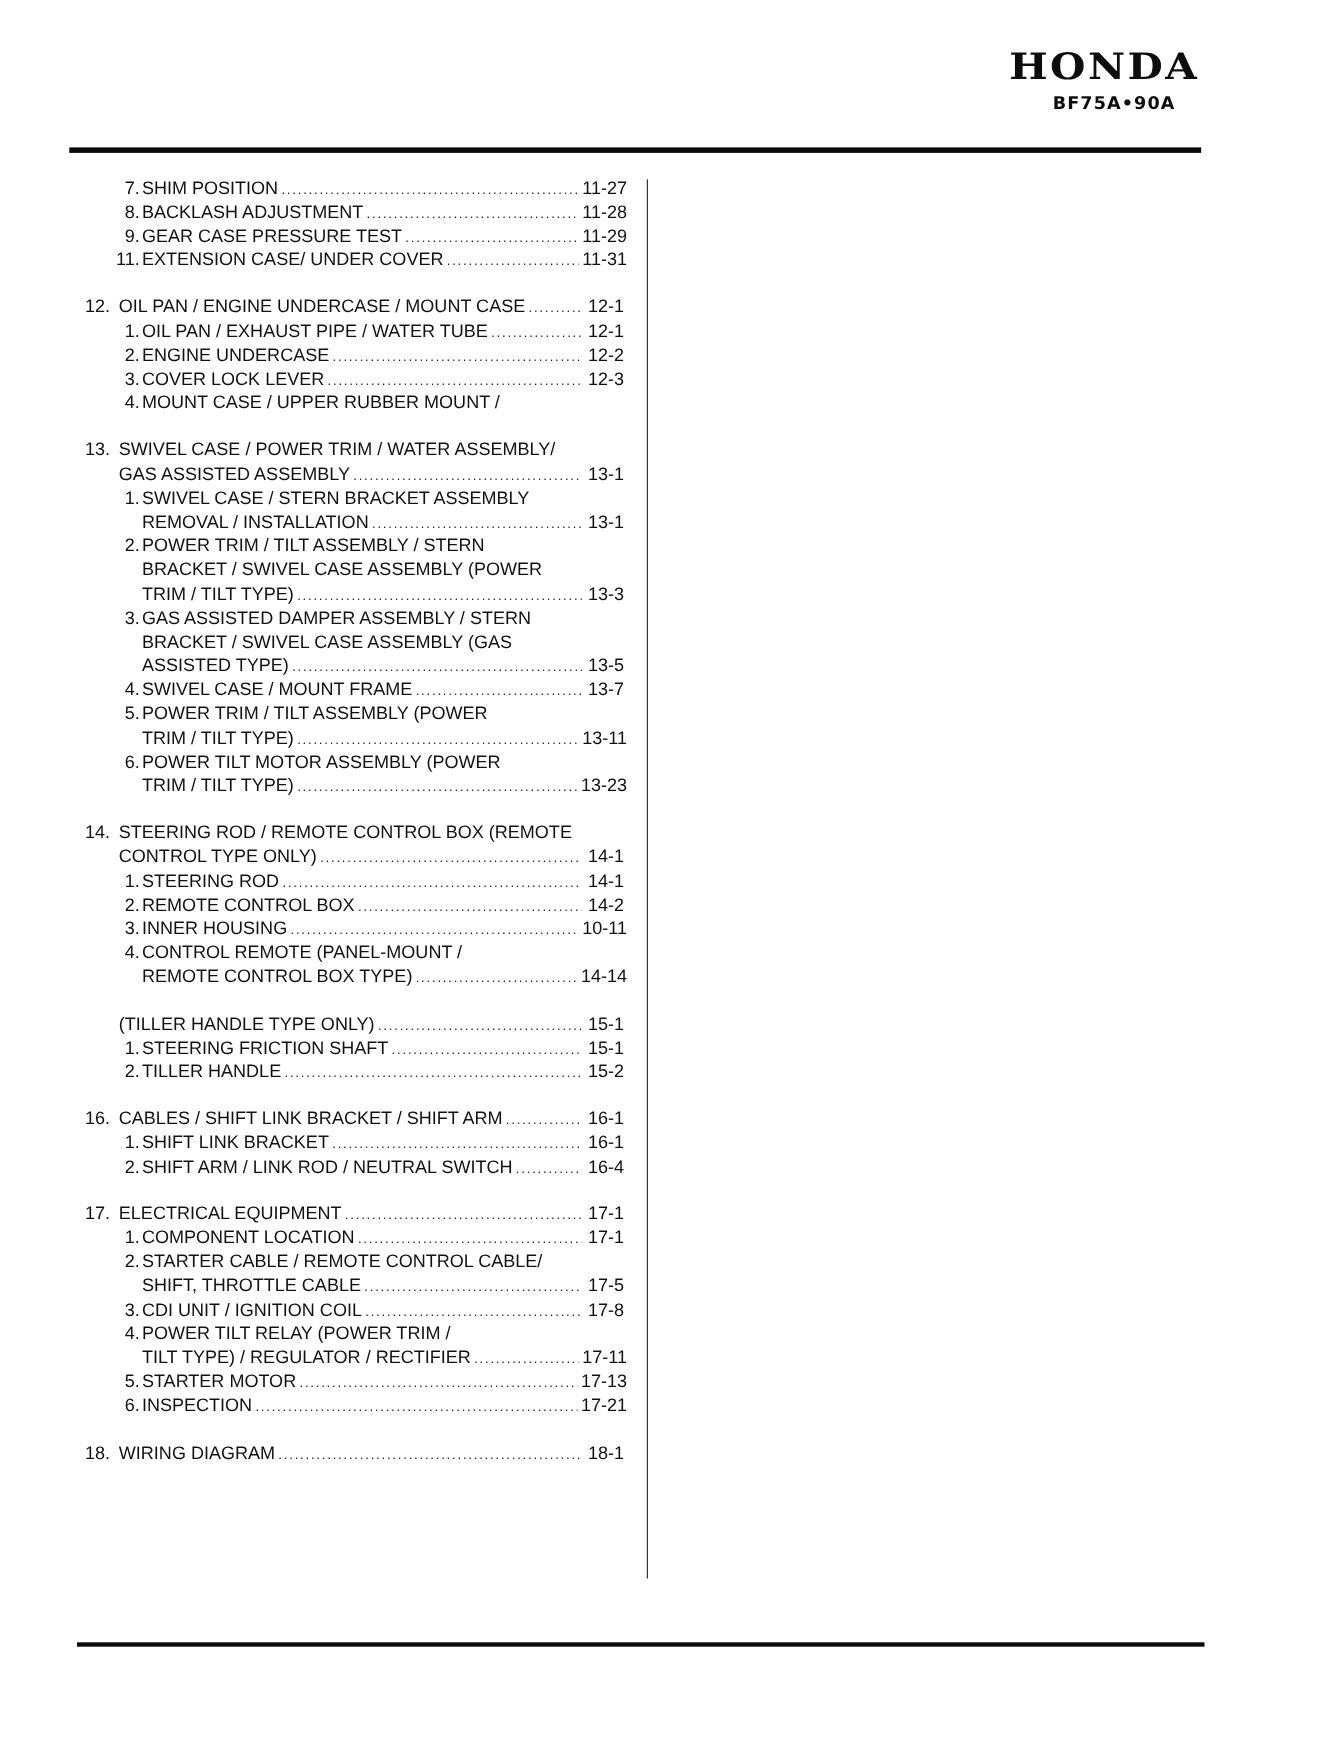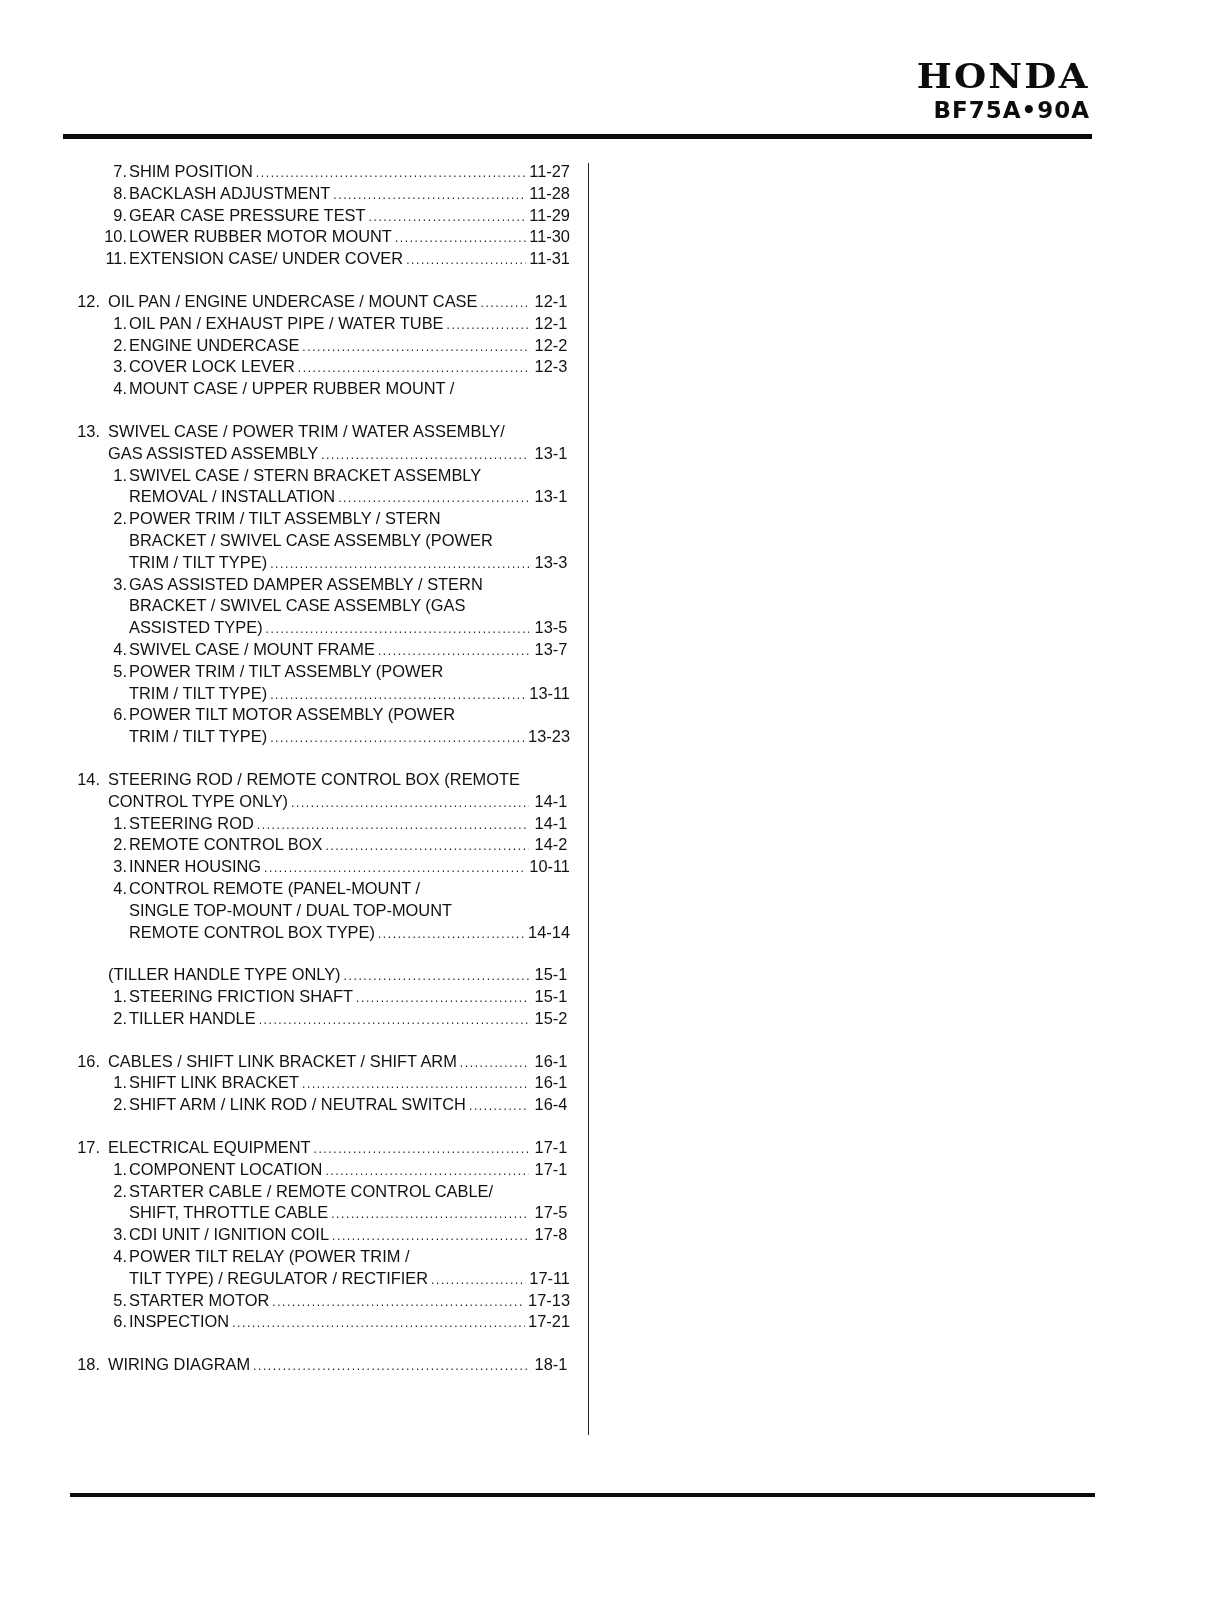--- a/index.html
+++ b/index.html
@@ -11,37 +11,37 @@
       width: 1208px;
       height: 1600px;
       position: relative;
       overflow: hidden;
       color: #111111;
       font-family: "Liberation Sans", "DejaVu Sans", sans-serif;
     }
     .brand {
       position: absolute;
       right: 118px;
-      top: 60px;
-      text-align: right;
+      top: 44px;
+      text-align: center;
     }
     .brand-name {
       font-family: "DejaVu Serif", "Liberation Serif", serif;
       font-weight: bold;
       font-size: 33px;
       letter-spacing: 2px;
       line-height: 34px;
       color: #0d0d0d;
       transform: scaleX(1.12);
       transform-origin: right center;
     }
     .brand-model {
       font-family: "DejaVu Sans", "Liberation Sans", sans-serif;
       font-weight: bold;
-      font-size: 23px;
+      font-size: 16px;
       letter-spacing: 1px;
       line-height: 28px;
       margin-top: 2px;
       color: #0d0d0d;
     }
     .rule-top {
       position: absolute;
       left: 63px;
       top: 134px;
       width: 1029px;
@@ -133,26 +133,20 @@
         <span class="dots"></span>
         <span class="page">11-28</span>
       </div>
       <div class="line lvl2">
         <span class="num">9.</span>
         <span class="text">GEAR CASE PRESSURE TEST</span>
         <span class="dots"></span>
         <span class="page">11-29</span>
       </div>
       <div class="line lvl2">
-        <span class="num">10.</span>
-        <span class="text">LOWER RUBBER MOTOR MOUNT</span>
-        <span class="dots"></span>
-        <span class="page">11-30</span>
-      </div>
-      <div class="line lvl2">
         <span class="num">11.</span>
         <span class="text">EXTENSION CASE/ UNDER COVER</span>
         <span class="dots"></span>
         <span class="page">11-31</span>
       </div>
     </div>
     <div class="section">
       <div class="line lvl1">
         <span class="num">12.</span>
         <span class="text">OIL PAN / ENGINE UNDERCASE / MOUNT CASE</span>
@@ -276,23 +270,20 @@
         <span class="num">3.</span>
         <span class="text">INNER HOUSING</span>
         <span class="dots"></span>
         <span class="page">10-11</span>
       </div>
       <div class="line lvl2">
         <span class="num">4.</span>
         <span class="text">CONTROL REMOTE (PANEL-MOUNT /</span>
       </div>
       <div class="line lvl2 cont">
-        <span class="text">SINGLE TOP-MOUNT / DUAL TOP-MOUNT</span>
-      </div>
-      <div class="line lvl2 cont">
         <span class="text">REMOTE CONTROL BOX TYPE)</span>
         <span class="dots"></span>
         <span class="page">14-14</span>
       </div>
     </div>
     <div class="section">
       <div class="line lvl1 cont">
         <span class="text">(TILLER HANDLE TYPE ONLY)</span>
         <span class="dots"></span>
         <span class="page">15-1</span>

